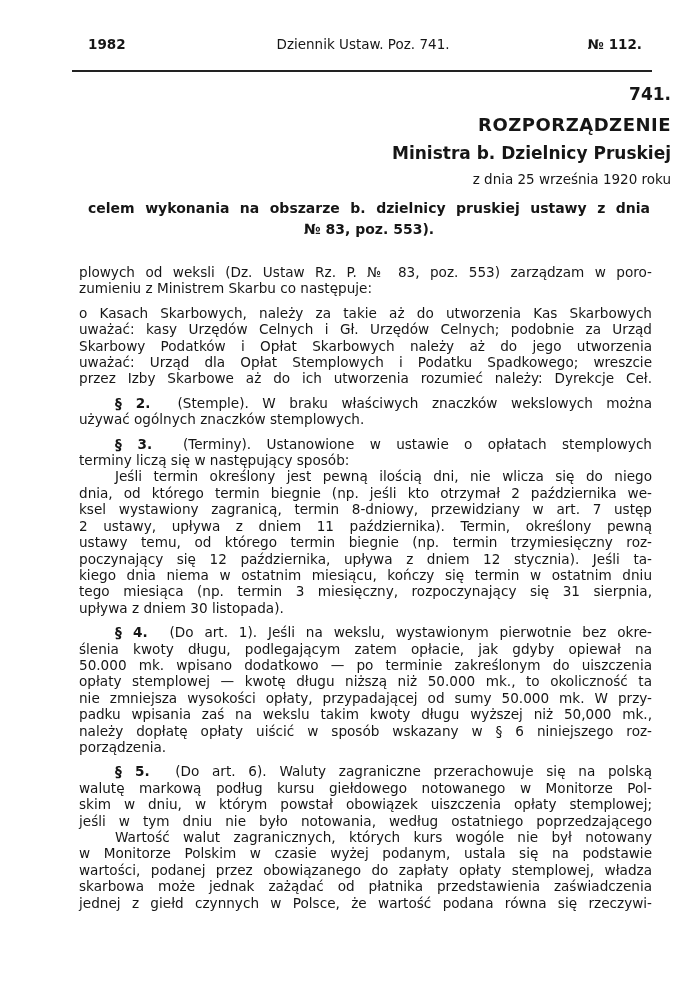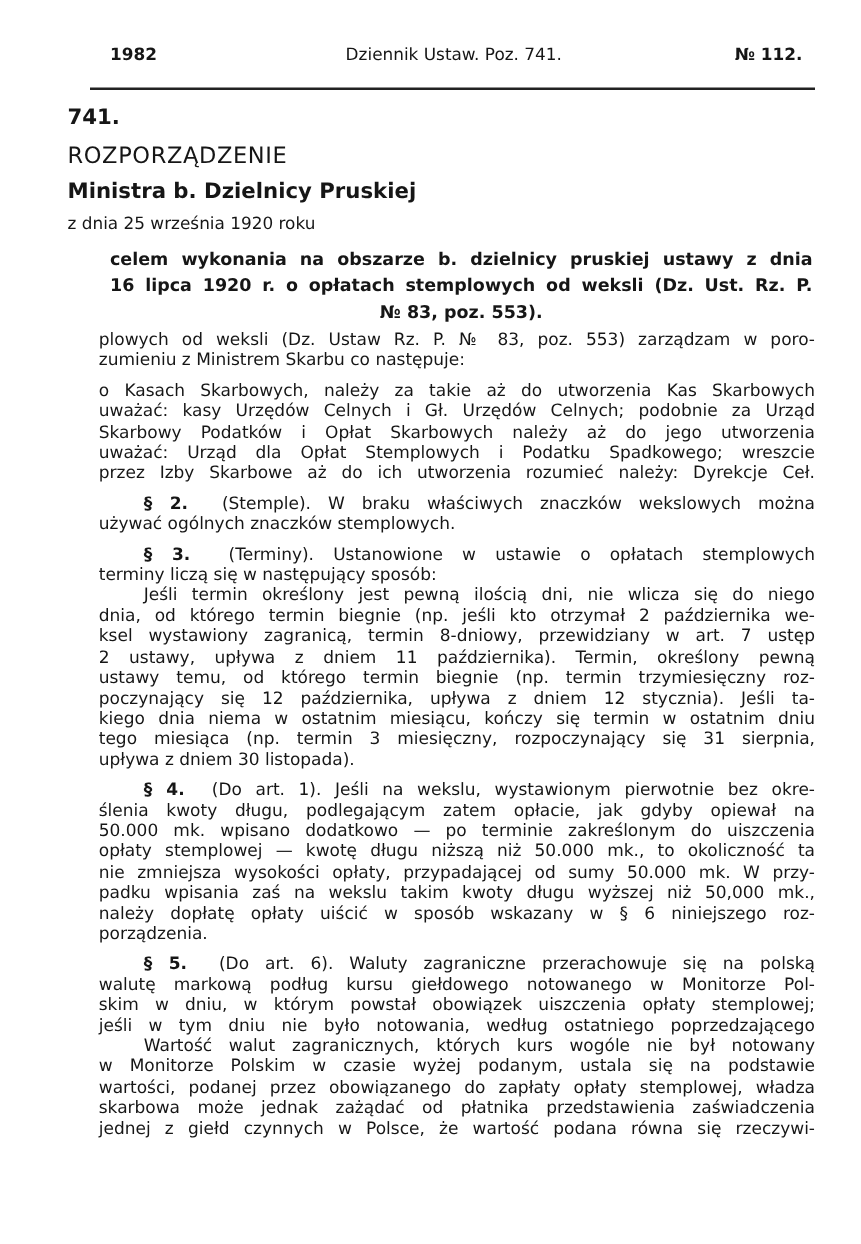--- a/index.html
+++ b/index.html
@@ -4,23 +4,23 @@
 <style>
   html, body { margin: 0; padding: 0; background: #ffffff; }
   body { width: 689px; height: 995px; position: relative; overflow: hidden;
          font-family: "DejaVu Sans", "Liberation Sans", sans-serif; color: #161616; }
   .page { position: absolute; left: 0; top: 0; width: 640px; height: 995px; background: #fff; }
   .running-head { position: absolute; left: 76px; top: 36px; width: 574px; height: 22px; font-size: 13.5px; }
   .running-head .pg { position: absolute; left: 12px; top: 0; font-weight: bold; }
   .running-head .title { position: absolute; left: 0; width: 574px; text-align: center; top: 0; }
   .running-head .num { position: absolute; right: 8px; top: 0; font-weight: bold; }
   .rule { position: absolute; left: 72px; top: 70px; width: 580px; height: 2px; background: #222; }
-  .center { position: absolute; left: 54px; width: 584px; text-align: left; }
+  .center { position: absolute; left: 87px; width: 584px; text-align: right; }
   .pos { top: 84px; font-size: 17px; font-weight: bold; }
-  .doc-type { top: 114px; font-size: 18px; font-weight: normal; letter-spacing: 0.5px; }
+  .doc-type { top: 114px; font-size: 18px; font-weight: bold; letter-spacing: 0.5px; }
   .issuer { top: 143px; font-size: 17px; font-weight: bold; }
   .date { top: 171px; font-size: 13.5px; }
   .subject { position: absolute; left: 88px; top: 198px; width: 562px; font-size: 14px; font-weight: bold;
              line-height: 21px; text-align: justify; }
   .subject .last { display: block; text-align: center; }
   .body-text { position: absolute; left: 79px; top: 264px; width: 573px; font-size: 13.6px; line-height: 16.4px; }
   .para { text-align: justify; text-indent: 36px; margin: 0; }
   .para.gap { margin-top: 8px; }
   .sect { font-weight: bold; }
   .line { display: block; text-align: justify; text-align-last: justify; white-space: nowrap; }
@@ -39,21 +39,20 @@
   </div>
   <div class="rule"></div>
 
   <div class="center pos">741.</div>
   <div class="center doc-type">ROZPORZĄDZENIE</div>
   <div class="center issuer">Ministra b. Dzielnicy Pruskiej</div>
   <div class="center date">z dnia 25 września 1920 roku</div>
 
   <div class="subject">
     <span class="line">celem wykonania na obszarze b. dzielnicy pruskiej ustawy z dnia</span>
-    <span class="line">16 lipca 1920 r. o opłatach stemplowych od weksli (Dz. Ust. Rz. P.</span>
     <span class="last">№ 83, poz. 553).</span>
   </div>
 
   <div class="body-text">
 
     <div>
       <span class="line">plowych od weksli (Dz. Ustaw Rz. P. № 83, poz. 553) zarządzam w poro-</span>
       <span class="line last">zumieniu z Ministrem Skarbu co następuje:</span>
     </div>
 

